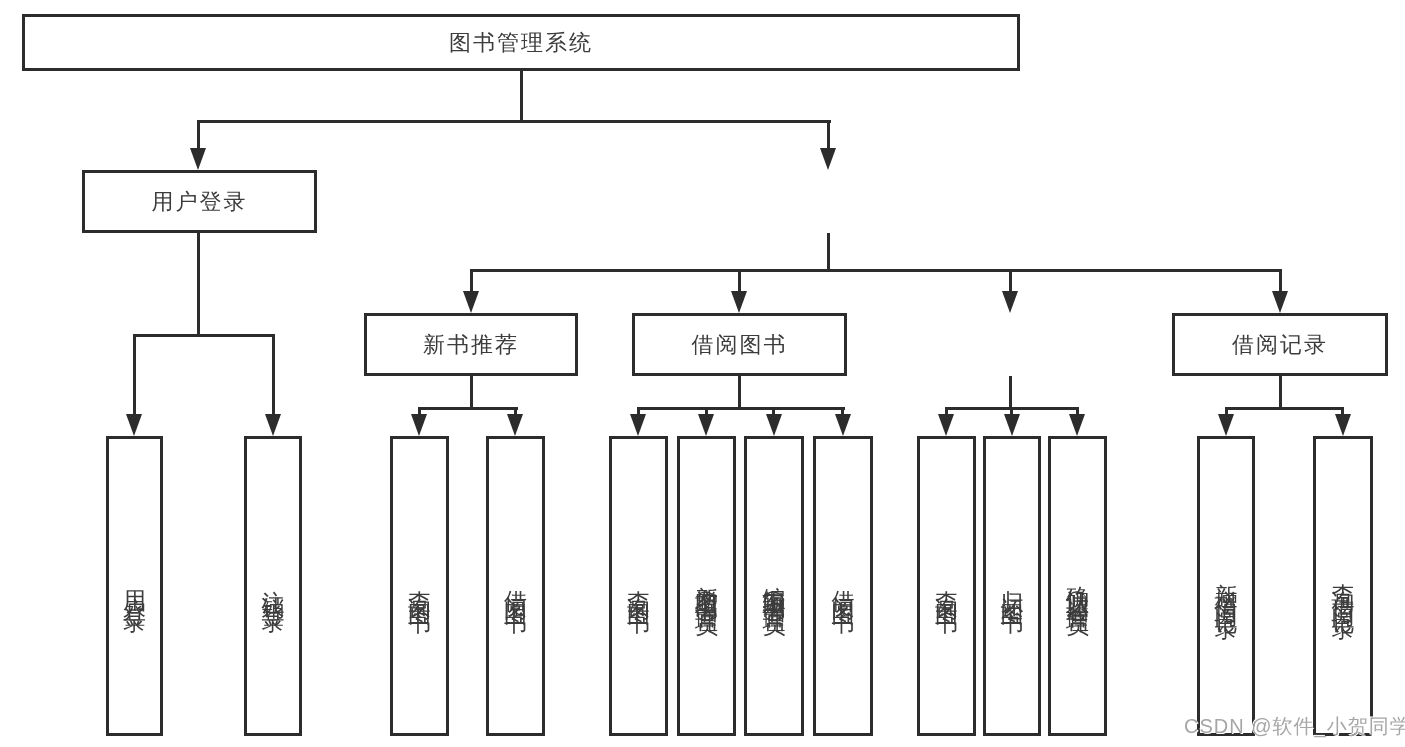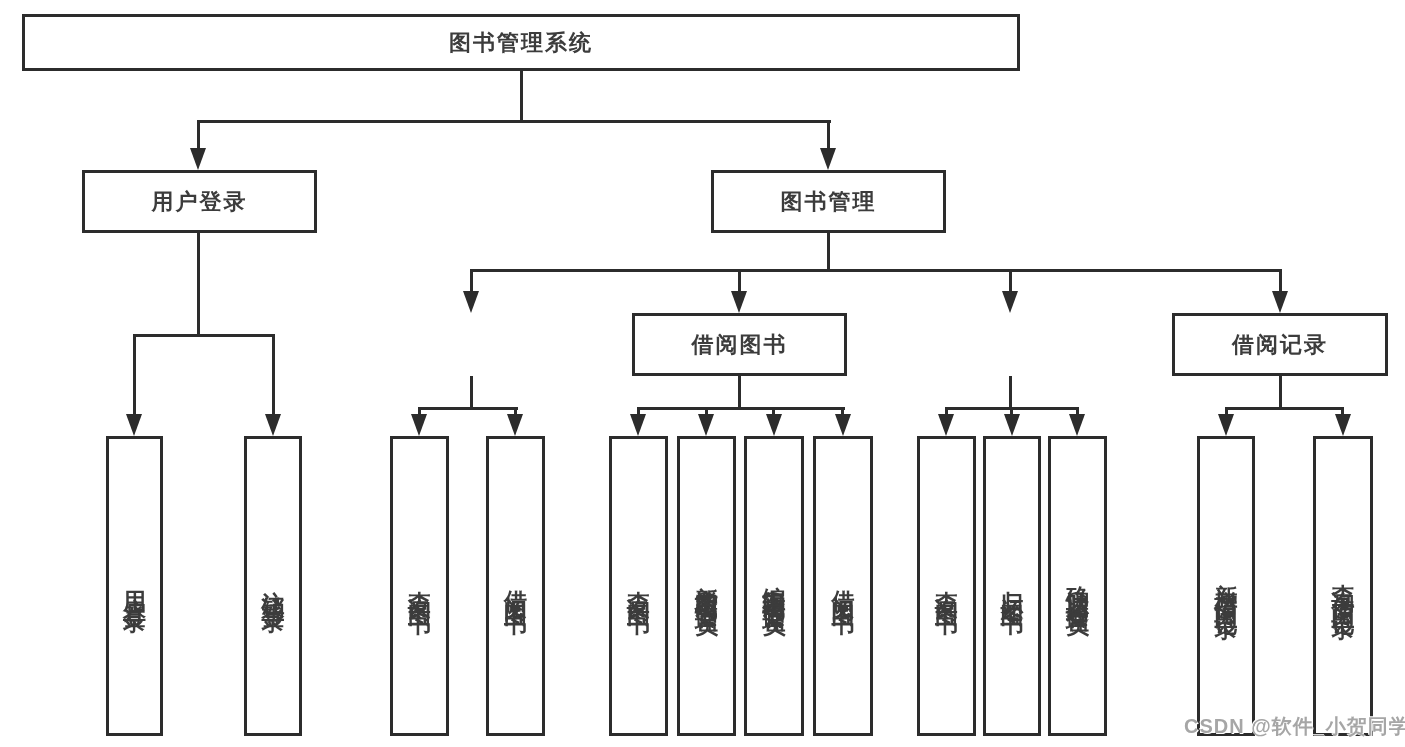--- a/index.html
+++ b/index.html
@@ -1,18 +1,18 @@
 <!DOCTYPE html>
 <html><head>
 <meta charset="utf-8">
 <style>
   html,body{margin:0;padding:0;background:#ffffff;}
   #canvas{
     position:relative;width:1405px;height:747px;background:#ffffff;overflow:hidden;
-    font-family:"Liberation Sans","DejaVu Sans",sans-serif;color:#3c3c3c;font-weight:bold;
+    font-family:"Liberation Sans","DejaVu Sans",sans-serif;color:#3c3c3c;
   }
   .box{
     position:absolute;box-sizing:border-box;border:3px solid #2c2c2c;background:#ffffff;
     display:flex;align-items:center;justify-content:center;
     font-size:22px;letter-spacing:2px;color:#3c3c3c;
   }
   .leaf{
     writing-mode:vertical-rl;text-orientation:mixed;
     font-size:23px;letter-spacing:7px;line-height:1;
   }
@@ -54,22 +54,22 @@
   .l-nq{left:1313px;width:60px;}
 </style>
 </head>
 <body>
 
 <div id="canvas">
 
   <div class="box n-root">图书管理系统</div>
 
   <div class="box n-user">用户登录</div>
-  <div class="box n-mgmt">图书管理</div>
 
+  <div class="box n-rec">新书推荐</div>
   <div class="box n-bb">借阅图书</div>
   <div class="box n-br">借阅记录</div>
 
   <div class="box leaf lf l-ul">用户登录</div>
   <div class="box leaf lf l-lo">注销登录</div>
 
   <div class="box leaf lf l-rq">查询图书</div>
   <div class="box leaf lf l-rb">借阅图书</div>
 
   <div class="box leaf lf l-bq">查询图书</div>

